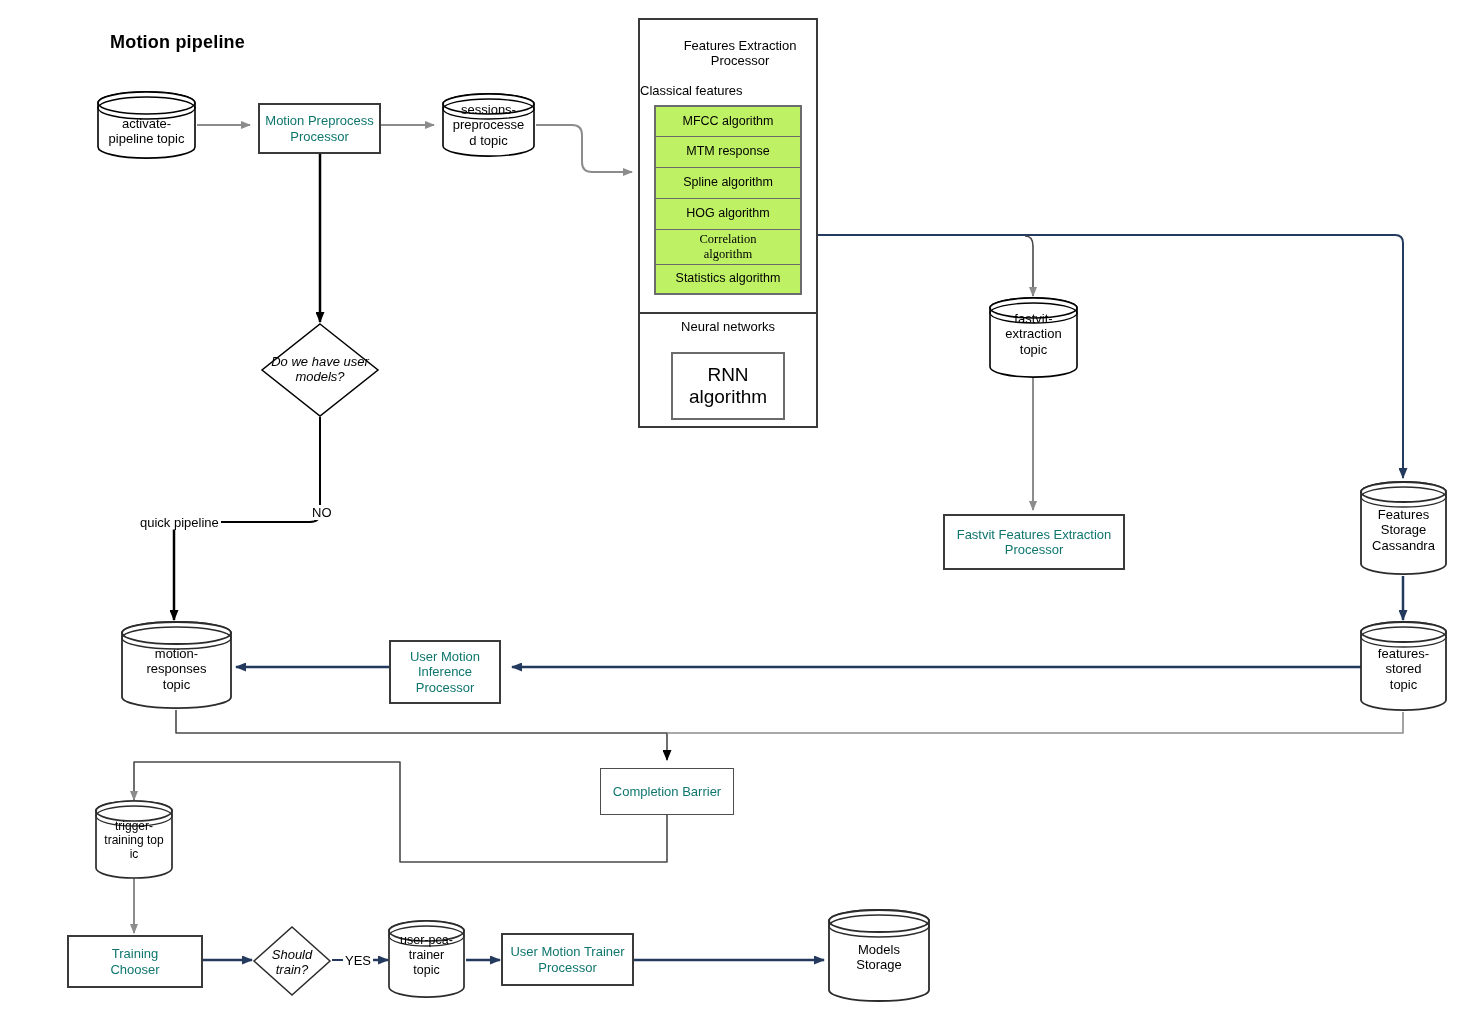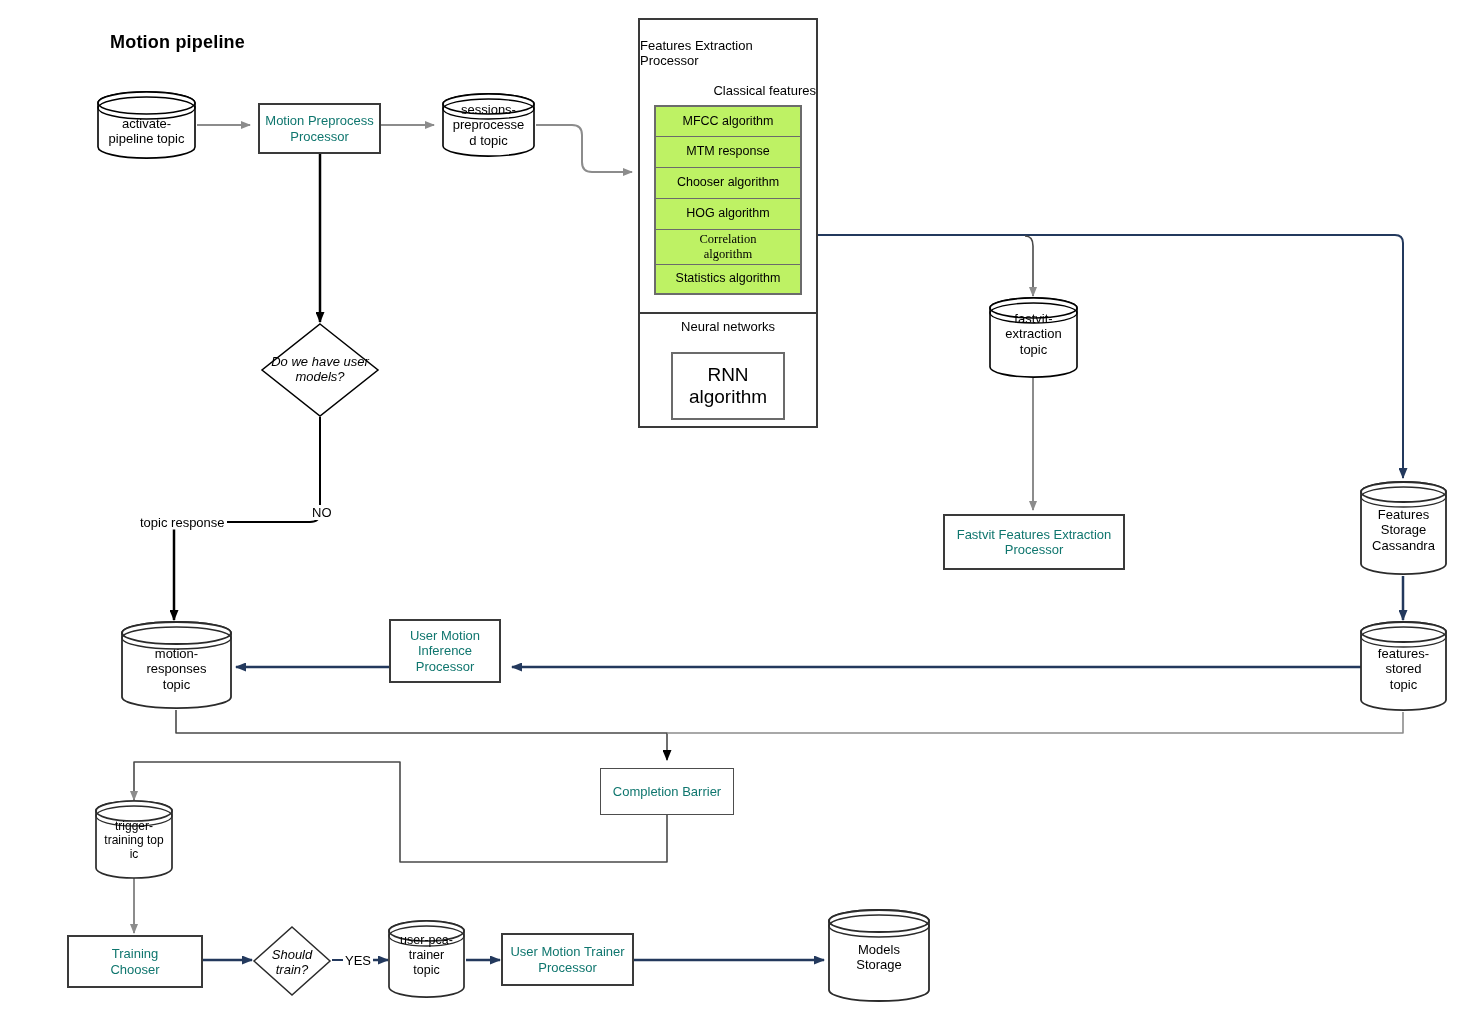--- a/index.html
+++ b/index.html
@@ -88,30 +88,30 @@
     line-height: 1.18;
   }
   
   .fe-outer {
     position: absolute;
     border: 2px solid #3a3a3a;
     background: #fff;
     box-sizing: border-box;
   }
   .fe-head {
-    text-align: left;
+    text-align: center;
     font-size: 13px;
     line-height: 1.18;
     margin-top: 18px;
+    padding-left: 24px;
   }
   .fe-sub {
-    text-align: right;
+    text-align: left;
     font-size: 13px;
     margin-top: 14px;
-    margin-left: 24px;
   }
   .alg-group {
     border: 2px solid #6b6b6b;
     margin: 7px 14px 0 14px;
     box-sizing: border-box;
     background: #bef264;
   }
   .alg-item {
     border-bottom: 1.5px solid #6b6b6b;
     font-size: 12.5px;
@@ -234,39 +234,39 @@
     </svg>
     <div class="cyl-label" style="top:10px;">sessions-<br>preprocesse<br>d topic</div>
   </div>
 
   <div class="fe-outer" style="left:638px; top:18px; width:180px; height:410px;">
     <div class="fe-head">Features Extraction<br>Processor</div>
     <div class="fe-sub">Classical features</div>
     <div class="alg-group">
       <div class="alg-item" style="height:30px; display:flex;align-items:center;justify-content:center;">MFCC algorithm</div>
       <div class="alg-item" style="height:31px; display:flex;align-items:center;justify-content:center;">MTM response</div>
-      <div class="alg-item" style="height:31px; display:flex;align-items:center;justify-content:center;">Chooser algorithm</div>
+      <div class="alg-item" style="height:31px; display:flex;align-items:center;justify-content:center;">Spline algorithm</div>
       <div class="alg-item" style="height:31px; display:flex;align-items:center;justify-content:center;">HOG algorithm</div>
       <div class="alg-item" style="height:35px; display:flex;align-items:center;justify-content:center;font-family:Liberation Serif, serif;">Correlation<br>algorithm</div>
       <div class="alg-item" style="height:28px; display:flex;align-items:center;justify-content:center;">Statistics algorithm</div>
     </div>
     <div class="fe-divider" style="top:292px;"></div>
     <div class="nn-title" style="margin-top:24px;">Neural networks</div>
     <div class="nn-box">RNN algorithm</div>
   </div>
 
   <div class="diamond" style="left:260px; top:322px; width:120px; height:96px;">
     <svg width="120" height="96" viewBox="0 0 120 96">
       <path d="M60,2 L118,48 L60,94 L2,48 Z" fill="#fff" stroke="#000" stroke-width="1.5"></path>
     </svg>
     <div class="dlabel" style="top:32px;">Do we have user<br>models?</div>
   </div>
 
   <div class="edge-label" style="left:310px; top:505px;">NO</div>
-  <div class="edge-label" style="left:138px; top:522px; transform:translateY(-50%);">topic response</div>
+  <div class="edge-label" style="left:138px; top:522px; transform:translateY(-50%);">quick pipeline</div>
 
   <div class="cyl" style="left:988px; top:296px; width:91px; height:83px;">
     <svg width="91" height="83" viewBox="0 0 91 83">
       <path d="M2,12 L2,71 A43,10 0 0 0 89,71 L89,12 A43,10 0 0 0 2,12 Z" fill="#fff" stroke="#000" stroke-width="1.6"></path>
       <ellipse cx="45.5" cy="12" rx="43.5" ry="10" fill="#fff" stroke="#000" stroke-width="1.6"></ellipse>
       <ellipse cx="45.5" cy="17" rx="43.5" ry="10" fill="none" stroke="#000" stroke-width="1.4"></ellipse>
     </svg>
     <div class="cyl-label" style="top:15px;">fastvit-<br>extraction<br>topic</div>
   </div>
 
@@ -294,21 +294,21 @@
 
   <div class="cyl" style="left:120px; top:620px; width:113px; height:90px;">
     <svg width="113" height="90" viewBox="0 0 113 90">
       <path d="M2,13 L2,77 A54,11 0 0 0 111,77 L111,13 A54,11 0 0 0 2,13 Z" fill="#fff" stroke="#2b2b2b" stroke-width="1.8"></path>
       <ellipse cx="56.5" cy="13" rx="54.5" ry="11" fill="#fff" stroke="#2b2b2b" stroke-width="1.8"></ellipse>
       <ellipse cx="56.5" cy="18" rx="54.5" ry="11" fill="none" stroke="#2b2b2b" stroke-width="1.4"></ellipse>
     </svg>
     <div class="cyl-label" style="top:26px;">motion-<br>responses<br>topic</div>
   </div>
 
-  <div class="node rectbox" style="left:389px; top:619px; width:112px; height:64px;">
+  <div class="node rectbox" style="left:389px; top:640px; width:112px; height:64px;">
     <span>User Motion<br>Inference<br>Processor</span>
   </div>
 
   <div class="node rectbox thin" style="left:600px; top:768px; width:134px; height:47px;">
     <span>Completion Barrier</span>
   </div>
 
   <div class="cyl" style="left:94px; top:800px; width:80px; height:79px;">
     <svg width="80" height="79" viewBox="0 0 80 79">
       <path d="M2,11 L2,68 A38,10 0 0 0 78,68 L78,11 A38,10 0 0 0 2,11 Z" fill="#fff" stroke="#2b2b2b" stroke-width="1.7"></path>

